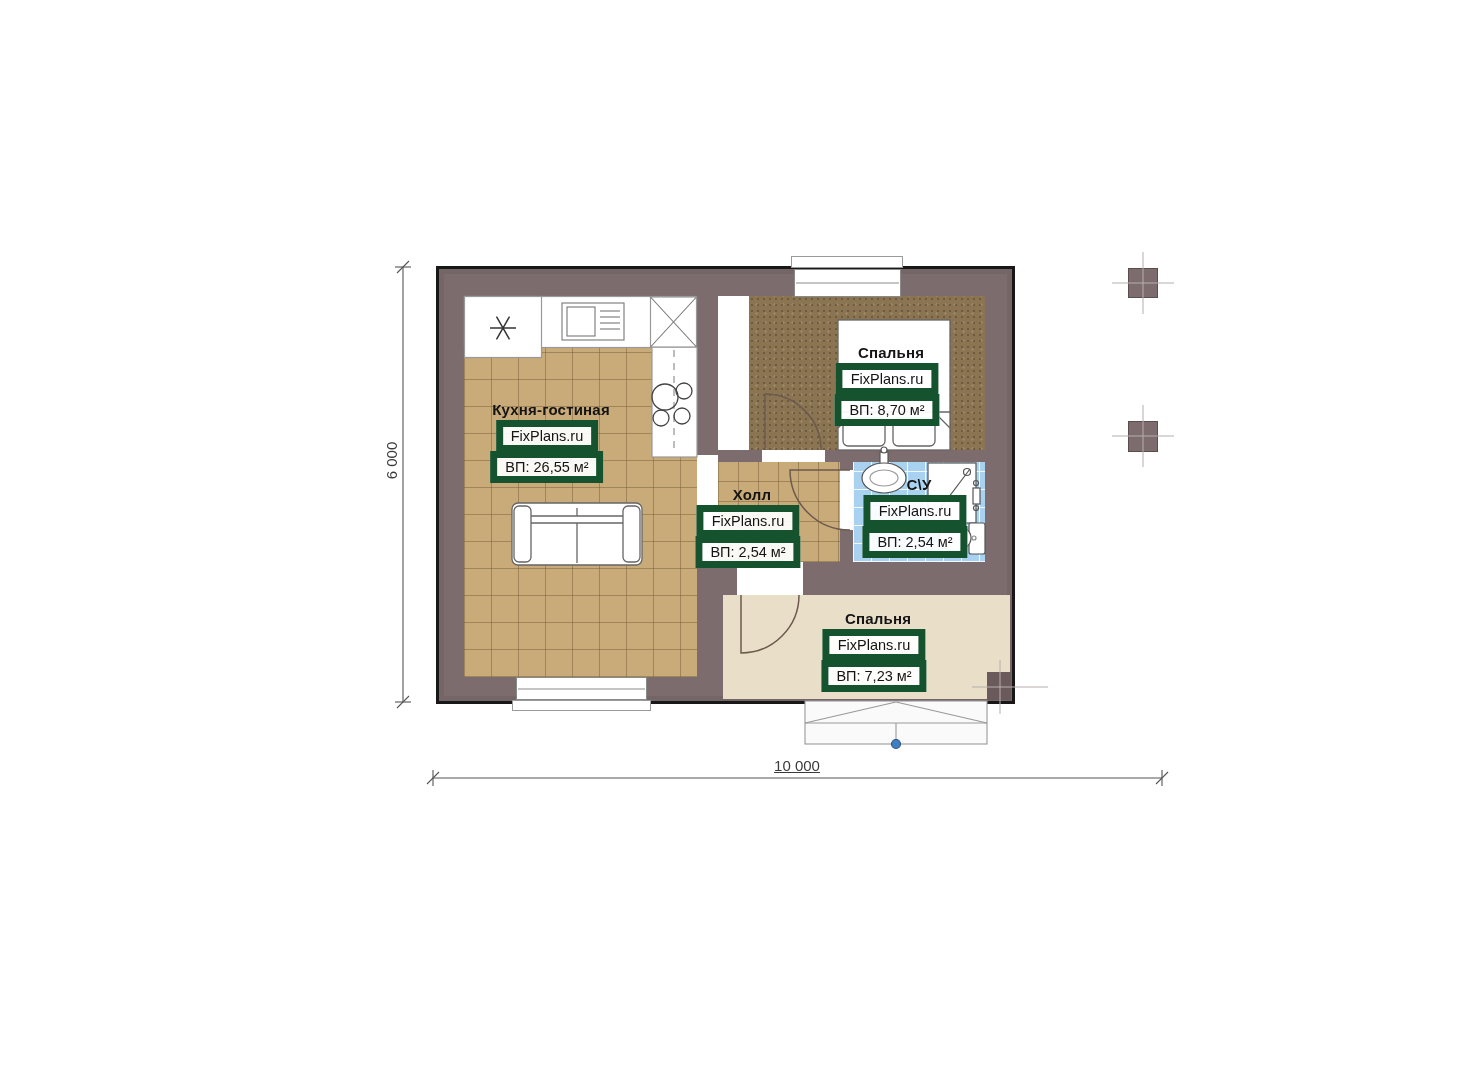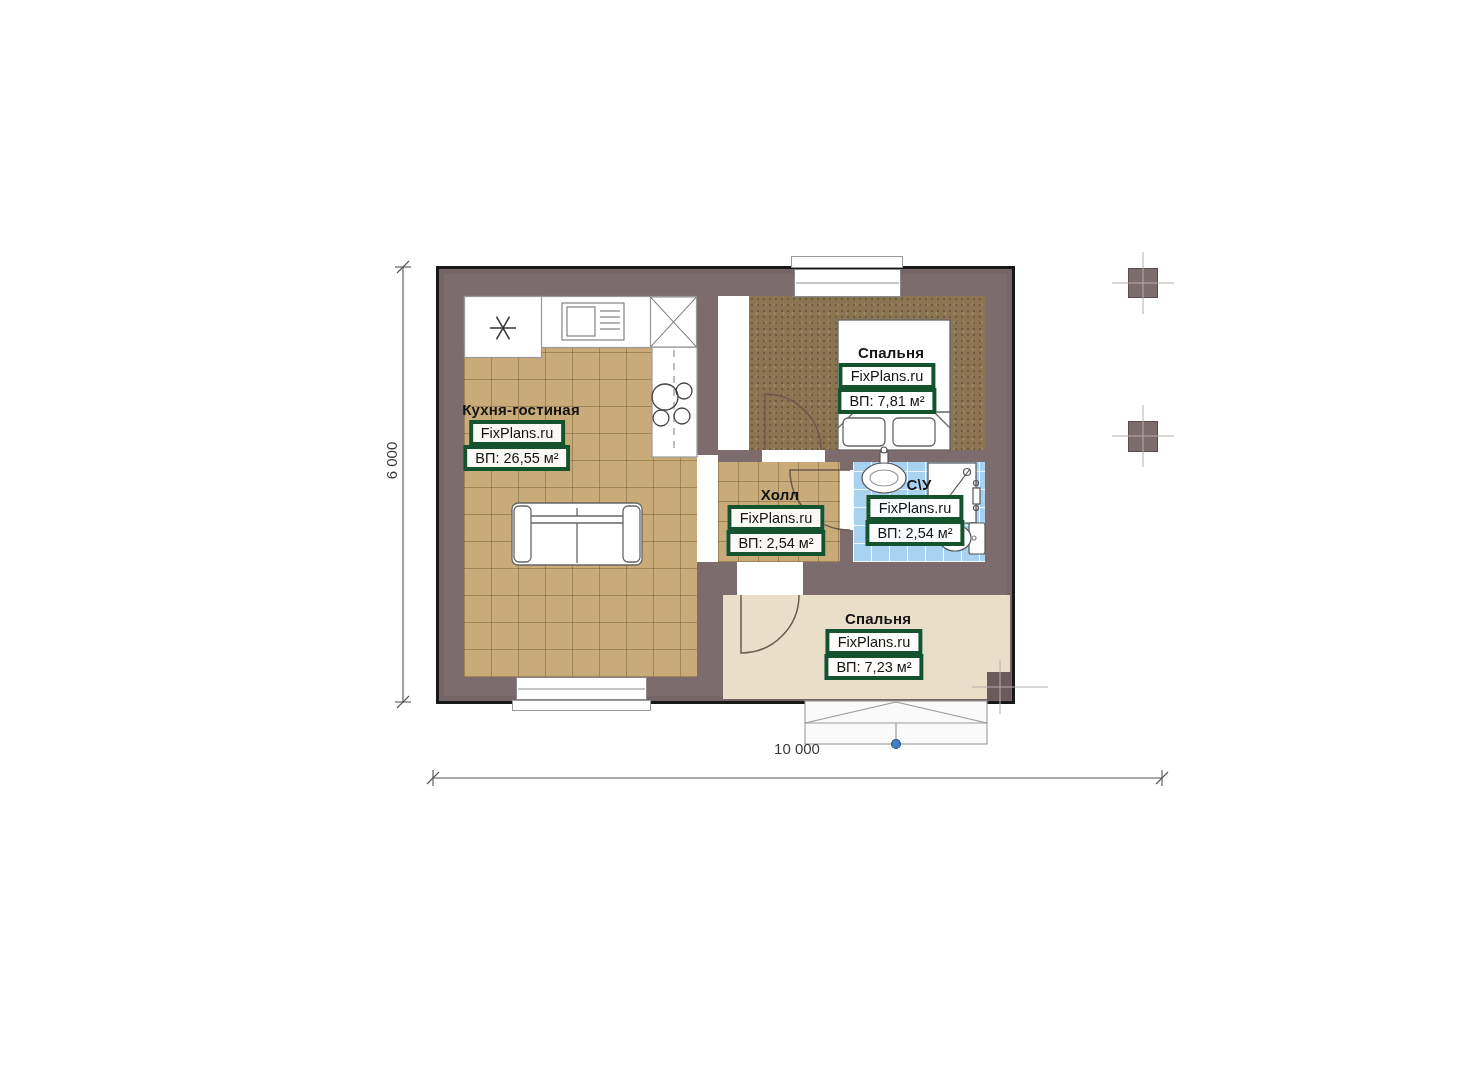--- a/index.html
+++ b/index.html
@@ -47,21 +47,21 @@
   .sill{background:#ffffff;border:1px solid #9a9a9a;box-sizing:border-box;}
   .column{background:#7c6c6d;border:1px solid #594d4e;box-sizing:border-box;}
   .corner-column{background:#6a5a5b;}
   
   #lines{position:absolute;left:0;top:0;z-index:10;pointer-events:none;}
   
   .room-label{position:absolute;transform:translateX(-50%);text-align:center;z-index:20;}
   .room-title{font-weight:bold;font-size:15px;color:#141414;margin-bottom:3px;white-space:nowrap;letter-spacing:.2px;padding-left:8px;}
   .label-box{
     display:table;margin:-1px auto 0;background:rgba(255,255,255,.93);
-    border:4px solid #14532d;padding:1px 8px;font-size:14.5px;color:#141414;white-space:nowrap;
+    border:7px solid #14532d;padding:1px 8px;font-size:14.5px;color:#141414;white-space:nowrap;
   }
   .dim-label{position:absolute;font-size:15px;color:#3a3a3a;z-index:20;white-space:nowrap;}
   .dim-label.v{width:46px;text-align:center;transform:rotate(-90deg);}
   .dim-label.h{transform:translateX(-50%);}
 </style>
 </head>
 <body>
 
 <div id="stage">
 
@@ -194,46 +194,46 @@
     </g>
     <g stroke="#555555" stroke-width="1.1">
       <line x1="433" y1="778" x2="1162" y2="778"></line>
       <line x1="433" y1="770" x2="433" y2="786"></line>
       <line x1="1162" y1="770" x2="1162" y2="786"></line>
       <line x1="427" y1="784" x2="439" y2="772"></line>
       <line x1="1156" y1="784" x2="1168" y2="772"></line>
     </g>
   </svg>
 
-  <div class="room-label" style="left:517px;top:401px;">
+  <div class="room-label" style="left:547px;top:401px;">
     <div class="room-title">Кухня-гостиная</div>
     <div class="label-box">FixPlans.ru</div>
     <div class="label-box">ВП: 26,55 м²</div>
   </div>
 
   <div class="room-label" style="left:887px;top:344px;">
     <div class="room-title">Спальня</div>
     <div class="label-box">FixPlans.ru</div>
-    <div class="label-box">ВП: 7,81 м²</div>
-  </div>
-
-  <div class="room-label" style="left:776px;top:486px;text-align:center;">
+    <div class="label-box">ВП: 8,70 м²</div>
+  </div>
+
+  <div class="room-label" style="left:748px;top:486px;text-align:center;">
     <div class="room-title">Холл</div>
     <div class="label-box">FixPlans.ru</div>
     <div class="label-box">ВП: 2,54 м²</div>
   </div>
 
   <div class="room-label" style="left:915px;top:476px;">
     <div class="room-title">С\У</div>
     <div class="label-box">FixPlans.ru</div>
     <div class="label-box">ВП: 2,54 м²</div>
   </div>
 
   <div class="room-label" style="left:874px;top:610px;">
     <div class="room-title">Спальня</div>
     <div class="label-box">FixPlans.ru</div>
     <div class="label-box">ВП: 7,23 м²</div>
   </div>
 
   <div class="dim-label v" style="left:368px;top:452px;">6 000</div>
-  <div class="dim-label h" style="left:797px;top:740px;">10 000</div>
+  <div class="dim-label h" style="left:797px;top:757px;text-decoration:underline;">10 000</div>
 
 </div>
 
 </body></html>

